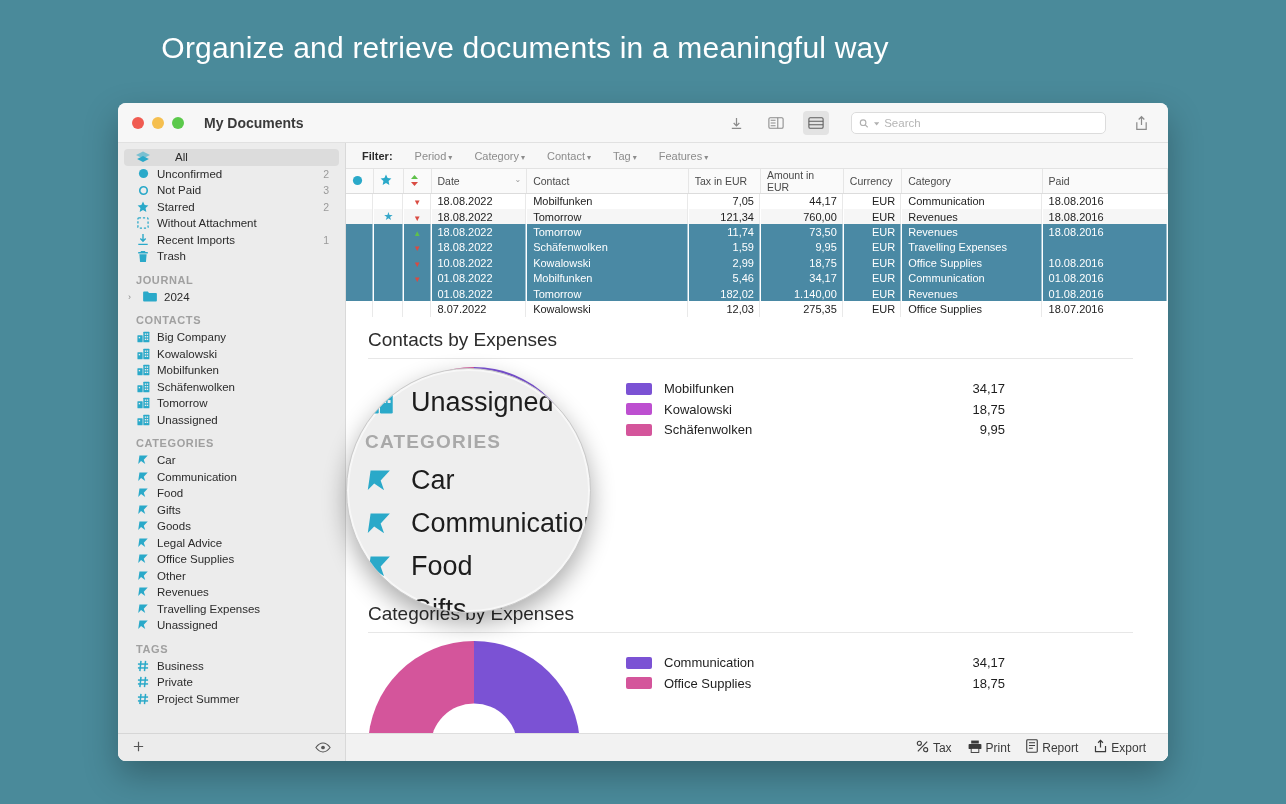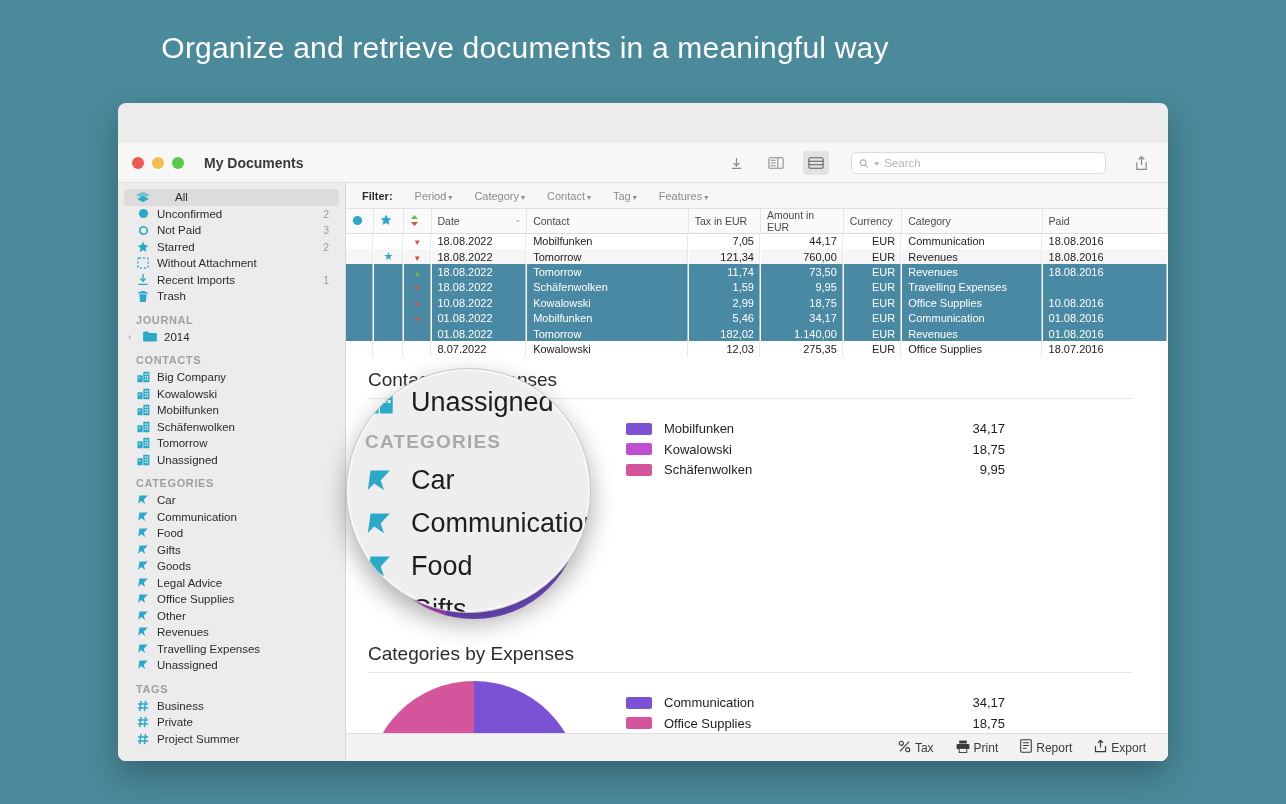--- a/index.html
+++ b/index.html
@@ -19,21 +19,21 @@
   }
   
   .window {
     position:absolute; left:118px; top:103px; width:1050px; height:658px;
     background:#ececec; border-radius:8px; overflow:hidden;
     box-shadow:0 14px 34px rgba(0,0,0,.28);
   }
   .titlebar {
     height:40px; background:#f7f7f7;
     display:flex; align-items:center; padding:0 14px;
-    border-bottom:1px solid #e1e1e1; position:relative;margin-top:40px;
+    border-bottom:1px solid #e1e1e1; position:relative;
   }
   .traffic { display:flex; gap:8px; align-items:center; }
   .dot { width:12px; height:12px; border-radius:50%; }
   .dot.red{background:#f05b51;} .dot.yellow{background:#f5bf4f;} .dot.green{background:#5bc94b;}
   .win-title {
     margin-left:20px; font-size:14px; font-weight:700; color:#3a3a3a;
   }
   .tb-right {
     position:absolute; right:14px; top:0; height:40px;
     display:flex; align-items:center; gap:14px;
@@ -132,21 +132,21 @@
     display:flex; align-items:center; font-size:13px; color:#1e1e1e; height:20.5px;
   }
   .swatch { width:26px; height:12px; border-radius:2px; margin-right:12px; flex:0 0 26px; }
   .legend-name { width:255px; }
   .legend-val { width:86px; text-align:right; }
 
   
   .bottombar {
     position:absolute; left:228px; right:0; bottom:0; height:28px;
     background:#f2f2f2; border-top:1px solid #dedede;
-    display:flex; align-items:center; justify-content:flex-end; gap:22px;
+    display:flex; align-items:center; justify-content:flex-end; gap:16px;
     padding-right:22px; font-size:12px; color:#3b3b3b;
   }
   .bb-item { display:flex; align-items:center; gap:4px; }
 
   
   .lens {
     position:absolute; left:228px; top:265px; width:245px; height:245px;
     border-radius:50%; background:#eeeeee;
     box-shadow:0 10px 24px rgba(0,0,0,.33), 0 0 0 2px rgba(255,255,255,.55) inset;
     overflow:hidden; z-index:40;
@@ -296,21 +296,21 @@
 
         <div class="side-head">JOURNAL</div>
         <div id="journal-items">
             <div class="side-row">
               <span class="disc">›</span>
               <span class="ico">
                 <svg width="14" height="11" viewBox="0 0 15 12" fill="#2aa9c9">
                   <path d="M0 1.6A1 1 0 0 1 1 .6h4.1l1.3 1.5H14a1 1 0 0 1 1 1v7.3a1 1 0 0 1-1 1H1a1 1 0 0 1-1-1z"></path>
                 </svg>
               </span>
-              <span class="lbl">2014</span>
+              <span class="lbl">2024</span>
               <span class="cnt"></span>
             </div>
           </div>
 
         <div class="side-head">CONTACTS</div>
         <div id="contact-items">
             <div class="side-row">
               <span class="ico">
                 <svg width="13" height="12" viewBox="0 0 15 13" fill="#2aa9c9">
                   <rect x="0.5" y="4.6" width="6" height="8" rx=".6"></rect>

